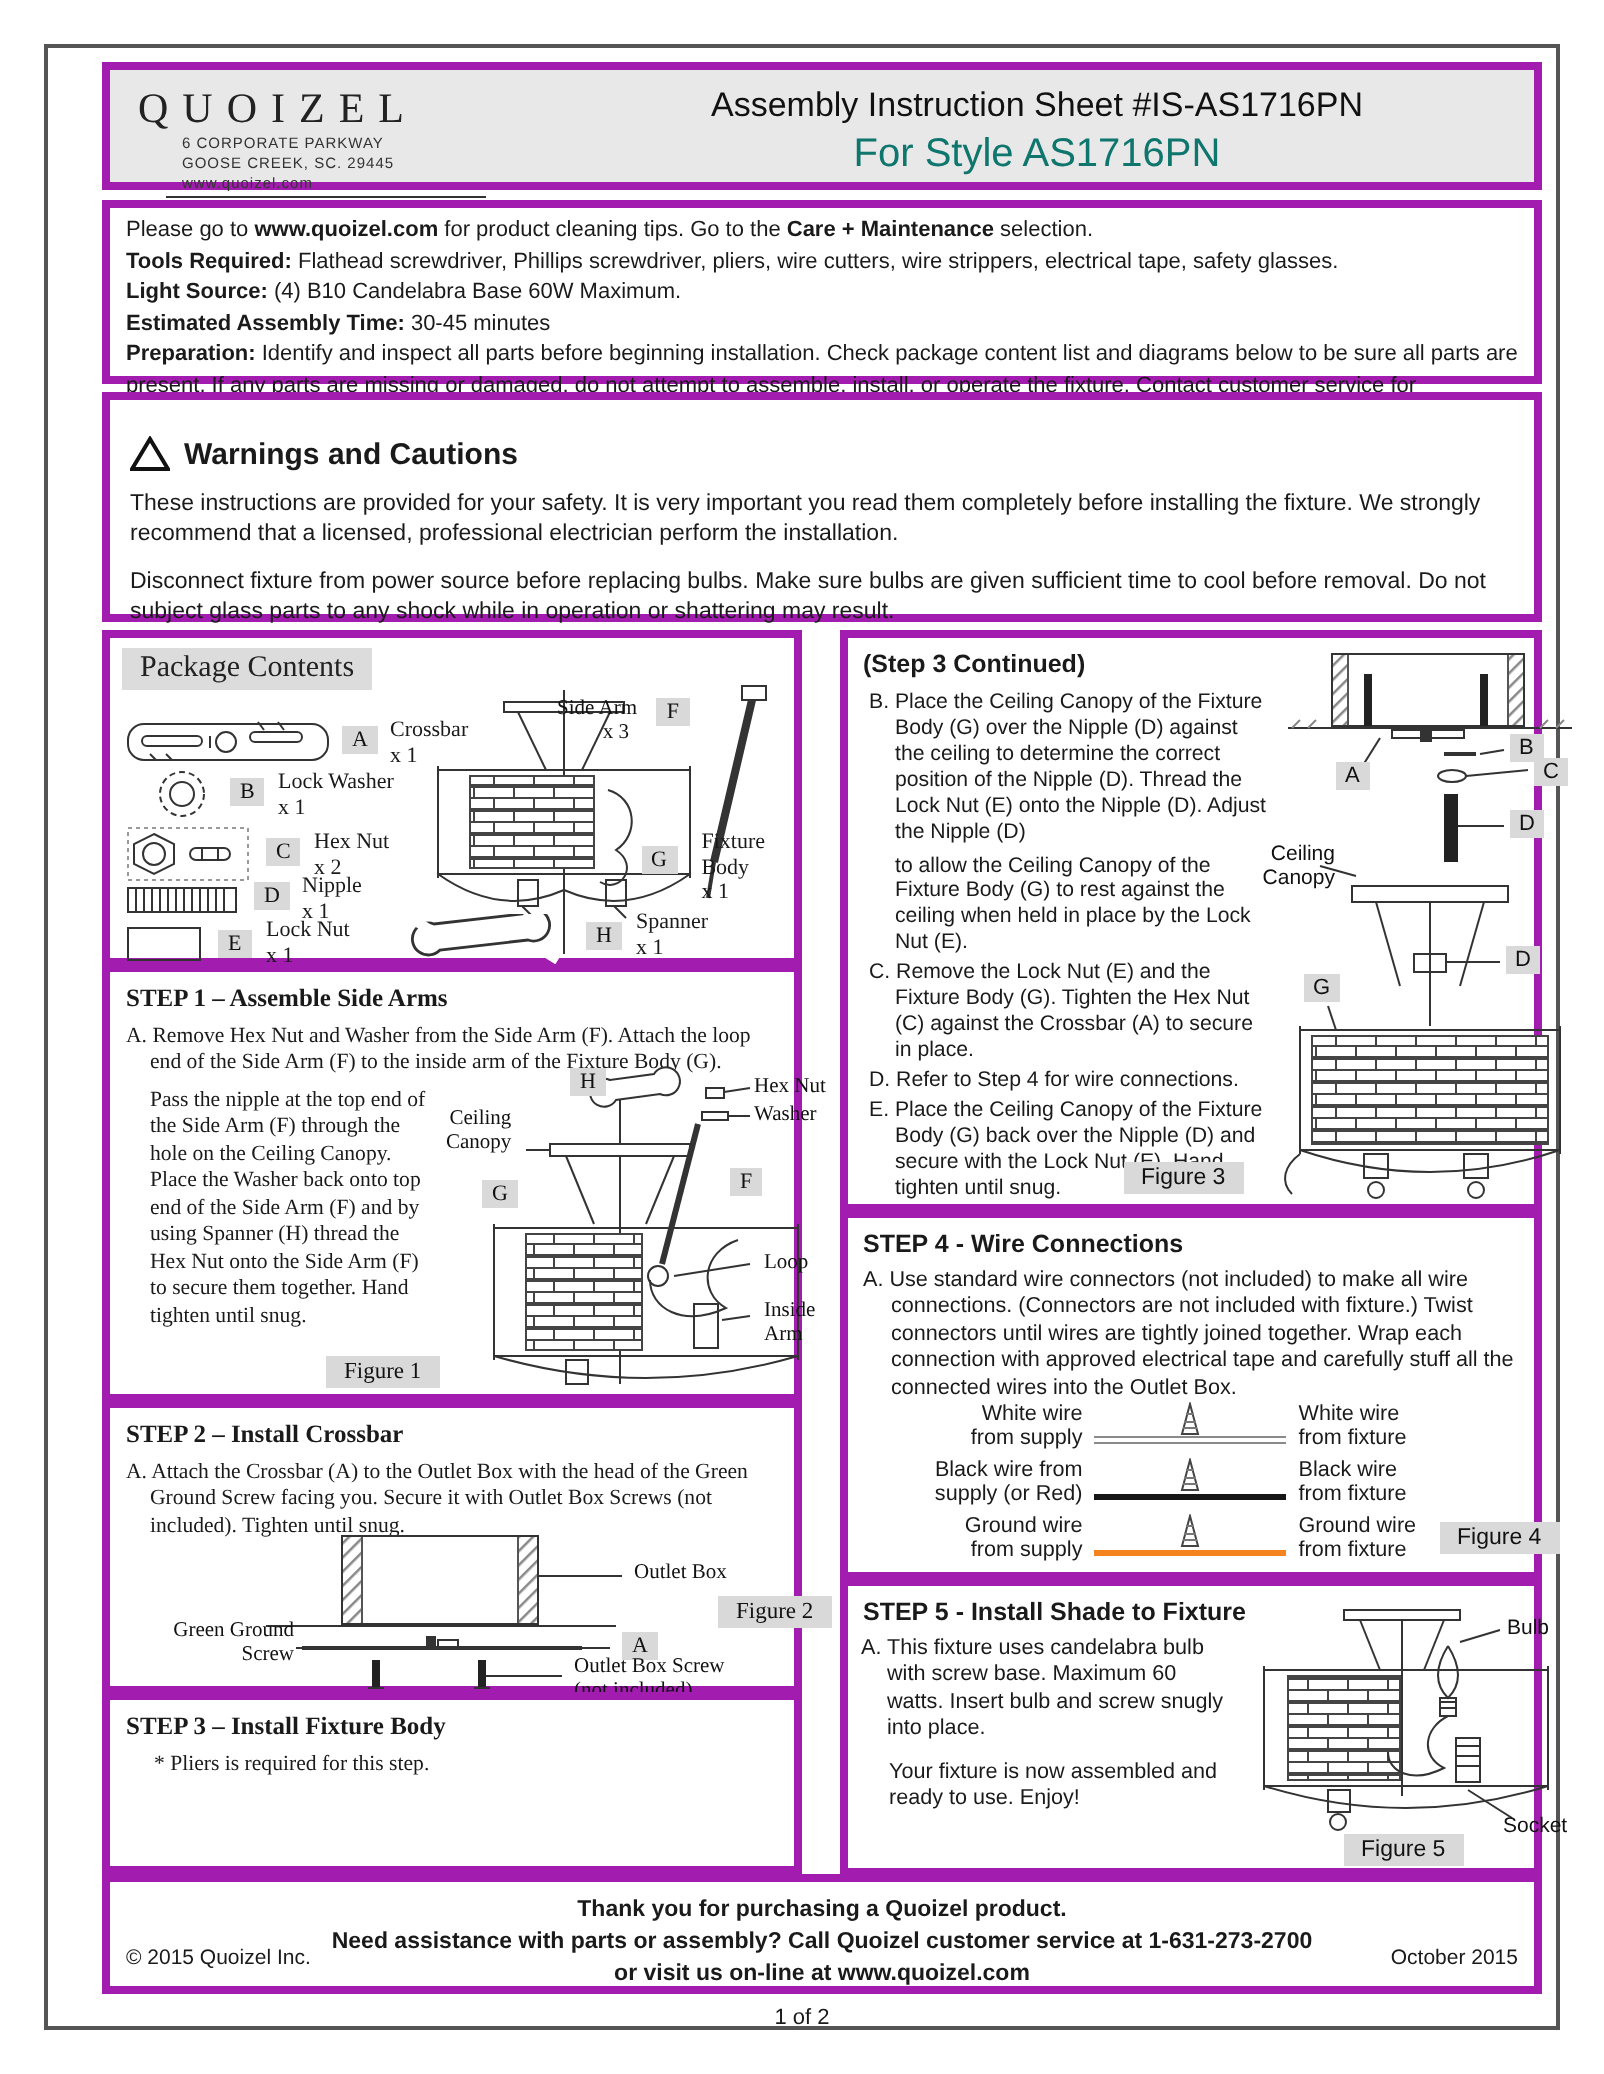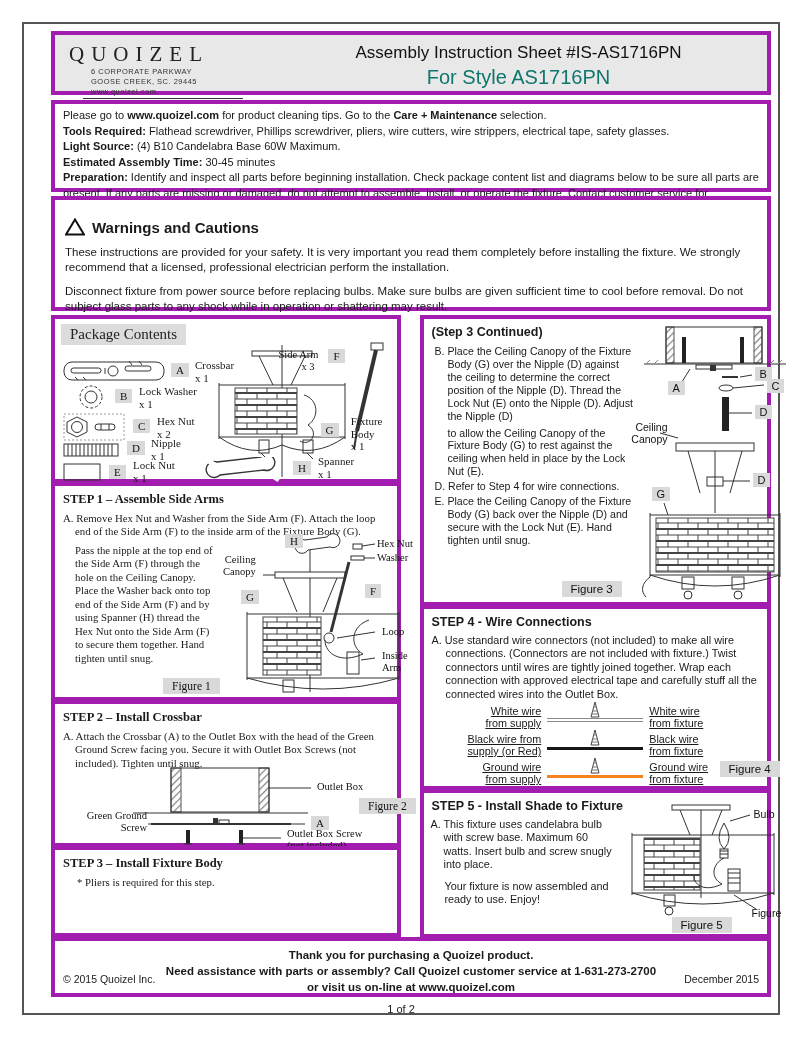--- a/index.html
+++ b/index.html
@@ -43,21 +43,21 @@
 
   .badge { position:absolute; background:#d9d9d9; color:#111; font-size:11px; padding:1px 5px; text-align:center; }
   .fig-caption { position:absolute; background:#d9d9d9; font-size:11.5px; padding:2px 9px; color:#111; white-space:nowrap; }
   .lbl { position:absolute; font-size:10.5px; color:#111; line-height:1.15; white-space:nowrap; }
   .lbl.r { text-align:right; }
   .pkg-title { position:absolute; left:6px; top:5px; background:#dcdcdc; font-size:15px; padding:2px 9px; color:#222; }
   .part-name { font-size:11px; line-height:1.15; position:absolute; }
 
   
   .wire-area { position:absolute; left:8px; right:8px; top:92px; }
-  .wire-row { display:flex; align-items:flex-end; height:28px;text-decoration:underline; }
+  .wire-row { display:flex; align-items:flex-start; height:28px; }
   .wire-lbl { width:128px; font-size:10.8px; line-height:1.12; }
   .wire-lbl.left { text-align:right; }
   .wire-mid { position:relative; width:112px; height:28px; margin:0 6px; }
   .wire-line { position:absolute; left:0; right:0; bottom:7px; }
   .wire-line.white { height:4px; border-top:1.3px solid #8a8a8a; border-bottom:1.3px solid #8a8a8a; }
   .wire-line.black { height:3.5px; background:#161616; }
   .wire-line.ground { height:3.5px; }
   .connector { position:absolute; left:50%; transform:translateX(-50%); top:0; }
 
   
@@ -316,20 +316,21 @@
       </div>
     </div>
 
     <div class="col-right">
 
       <div class="box sec" style="height:291px;">
         <div class="step-title">(Step 3 Continued)</div>
         <div style="position:absolute;left:8px;top:26px;width:204px;font-size:10.6px;line-height:1.22">
           <div class="hang" style="padding-left:16px;text-indent:-13px">B. Place the Ceiling Canopy of the Fixture Body (G) over the Nipple (D) against the ceiling to determine the correct position of the Nipple (D). Thread the Lock Nut (E) onto the Nipple (D). Adjust the Nipple (D)</div>
           <div style="padding-left:16px;margin-top:4px">to allow the Ceiling Canopy of the Fixture Body (G) to rest against the ceiling when held in place by the Lock Nut (E).</div>
+          <div class="hang" style="padding-left:16px;text-indent:-13px;margin-top:2px">C. Remove the Lock Nut (E) and the Fixture Body (G). Tighten the Hex Nut (C) against the Crossbar (A) to secure in place.</div>
           <div class="hang" style="padding-left:16px;text-indent:-13px;margin-top:2px">D. Refer to Step 4 for wire connections.</div>
           <div class="hang" style="padding-left:16px;text-indent:-13px;margin-top:2px">E. Place the Ceiling Canopy of the Fixture Body (G) back over the Nipple (D) and secure with the Lock Nut (E). Hand tighten until snug.</div>
         </div>
         <div class="fig-caption" style="left:138px;top:262px">Figure 3</div>
 
         <div style="position:absolute;left:214px;top:6px;width:154px;height:280px">
           <svg width="154" height="280" viewBox="0 0 154 280">
             <rect x="28" y="2" width="8" height="36" fill="url(#hatch)" stroke="#555"></rect>
             <rect x="116" y="2" width="8" height="36" fill="url(#hatch)" stroke="#555"></rect>
             <rect x="28" y="2" width="96" height="36" class="ln"></rect>
@@ -457,31 +458,31 @@
             <path d="M100,55 c-12,6 -14,20 -2,26 c-16,8 -28,2 -28,-8" class="ln"></path>
             <rect x="104" y="66" width="12" height="22" class="ln"></rect>
             <path d="M104,70 h12 M104,75 h12 M104,80 h12" class="ln"></path>
             <path d="M8,90 q71,22 142,0" class="ln"></path>
             <rect x="40" y="92" width="11" height="11" class="ln"></rect>
             <circle cx="45" cy="108" r="4" class="ln"></circle>
             <line x1="110" y1="92" x2="132" y2="106" class="ln"></line>
             <line x1="106" y1="18" x2="126" y2="12" class="ln"></line>
           </svg>
           <div class="lbl" style="left:130px;top:5px">Bulb</div>
-          <div class="lbl" style="left:128px;top:104px">Figure</div>
+          <div class="lbl" style="left:128px;top:104px">Socket</div>
           <div class="fig-caption" style="left:48px;top:114px">Figure 5</div>
         </div>
       </div>
     </div>
   </div>
 
   <div class="box footer">
     <div>Thank you for purchasing a Quoizel product.</div>
     <div>Need assistance with parts or assembly? Call Quoizel customer service at 1-631-273-2700</div>
     <div>or visit us on-line at www.quoizel.com</div>
     <div class="copyright">© 2015  Quoizel Inc.</div>
-    <div class="pubdate">December 2015</div>
+    <div class="pubdate">October 2015</div>
   </div>
 
   <div class="pagenum">1 of 2</div>
 
 </div>
 </div>
 
 </body></html>

